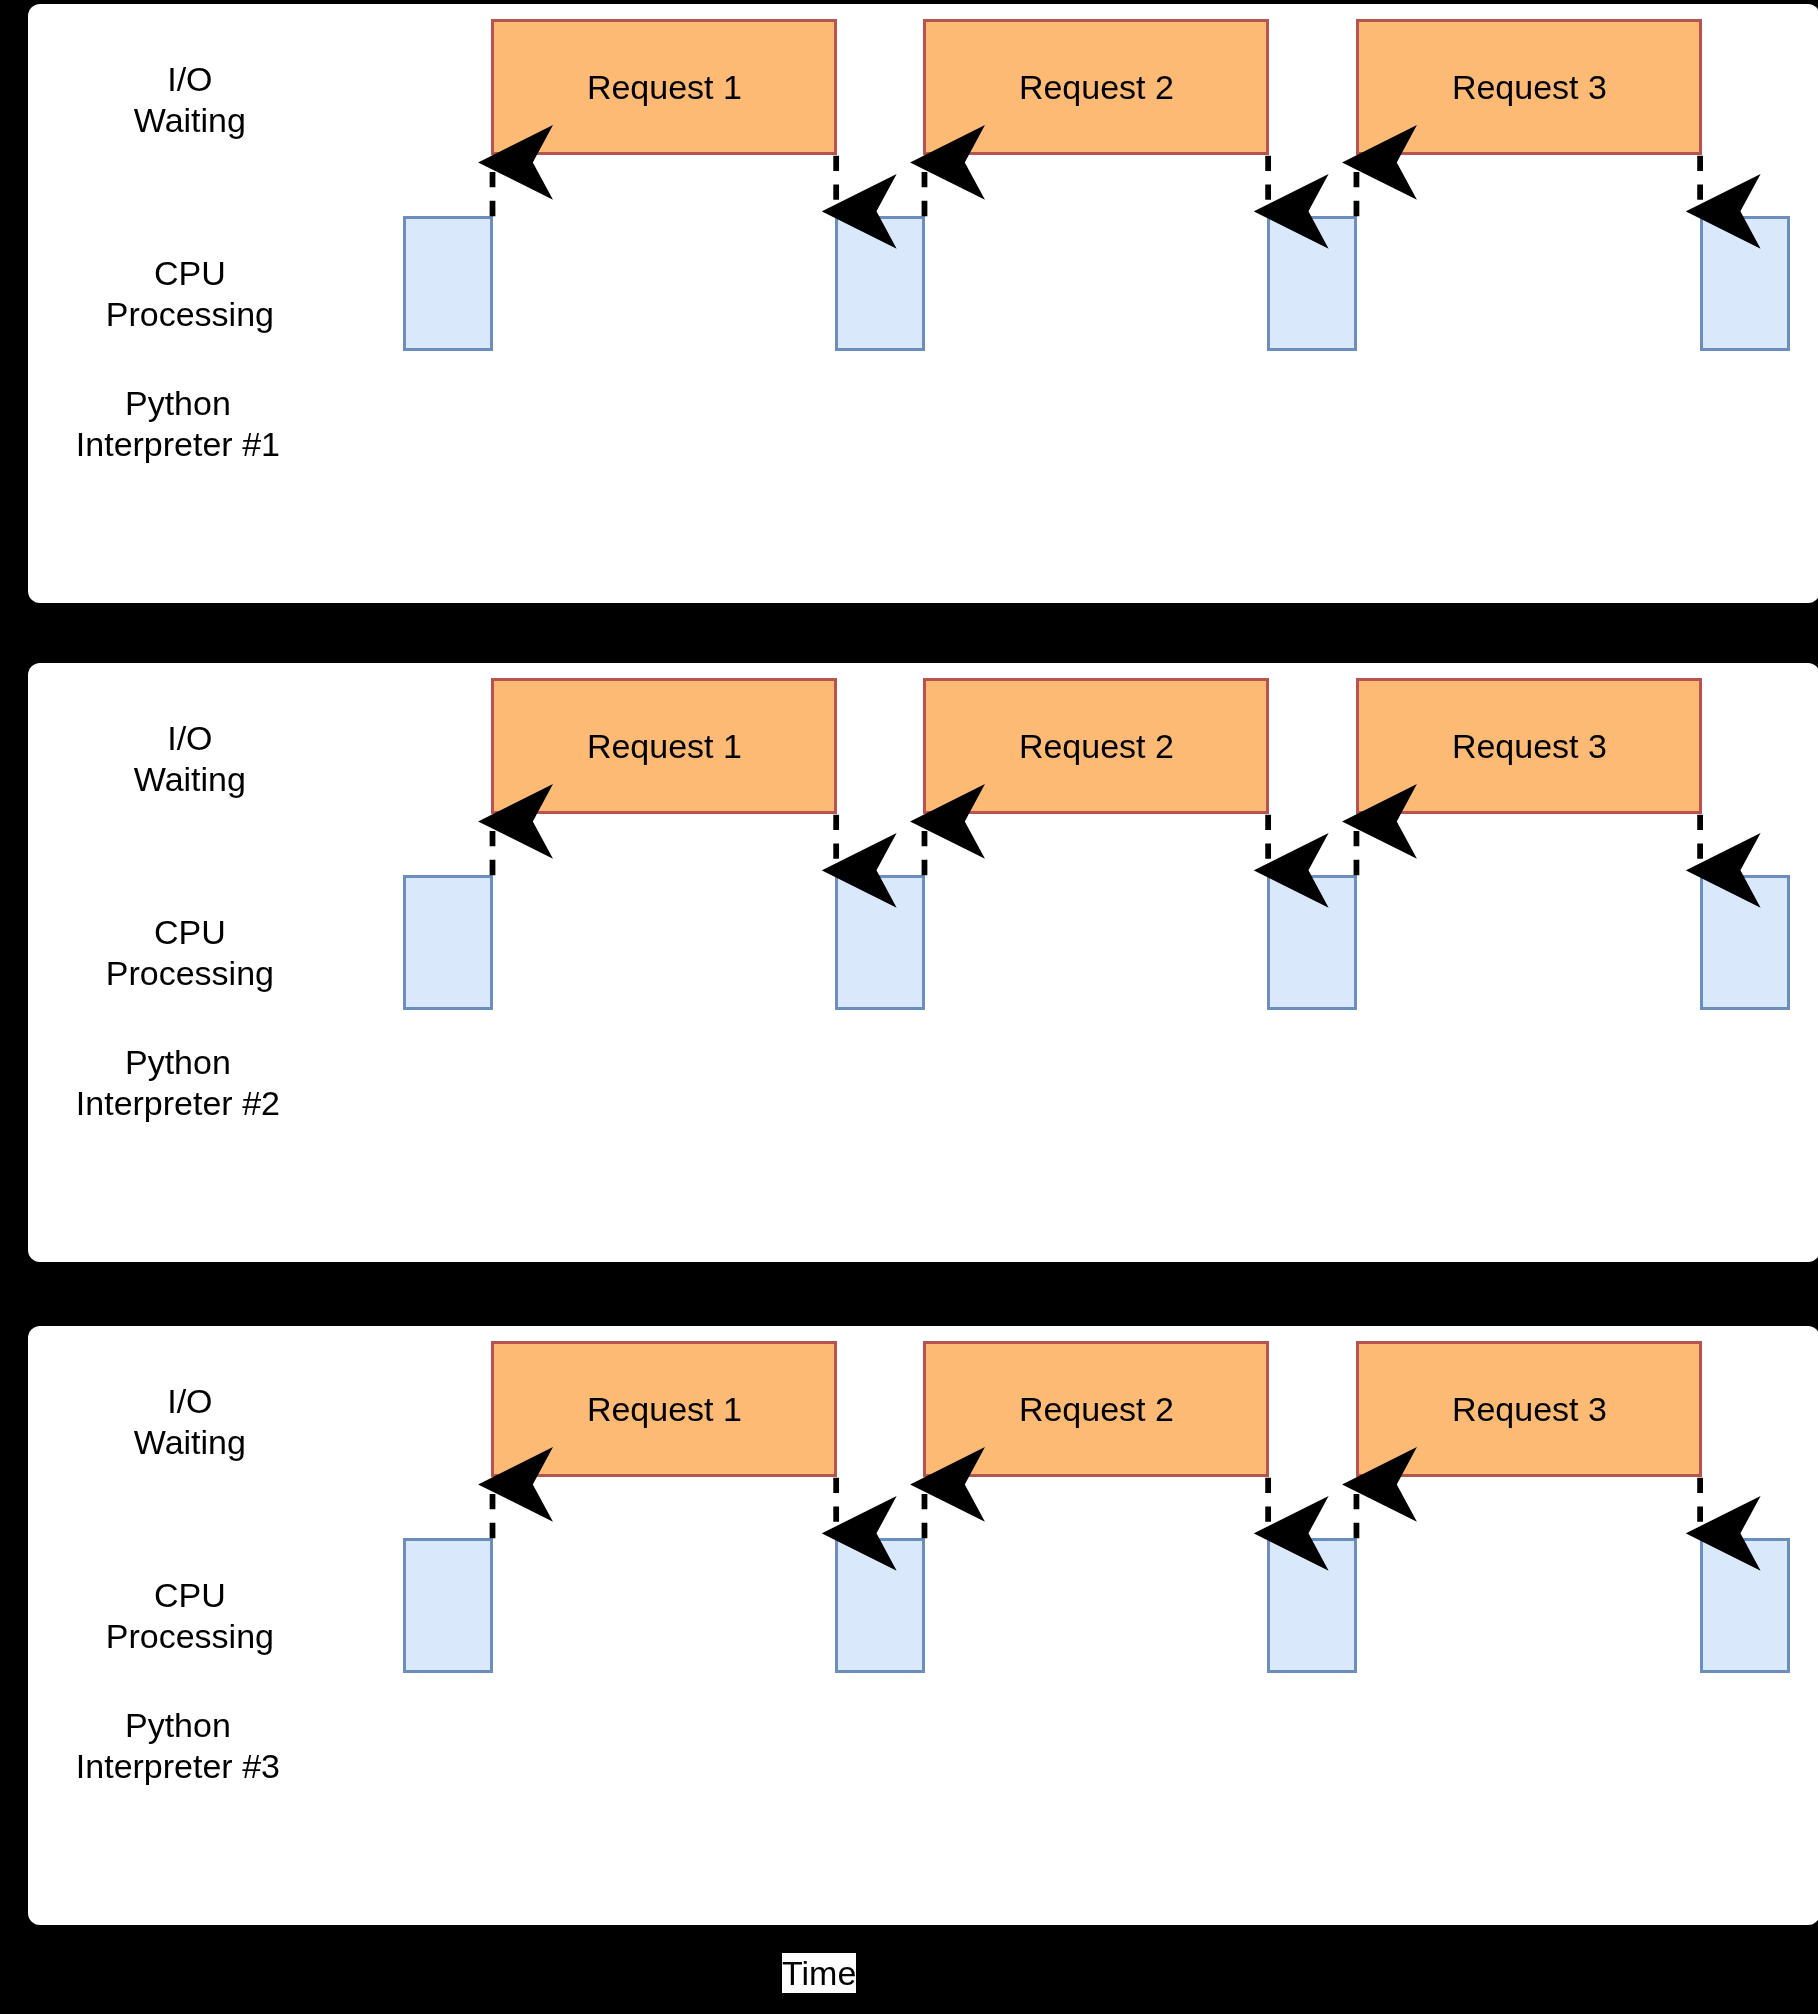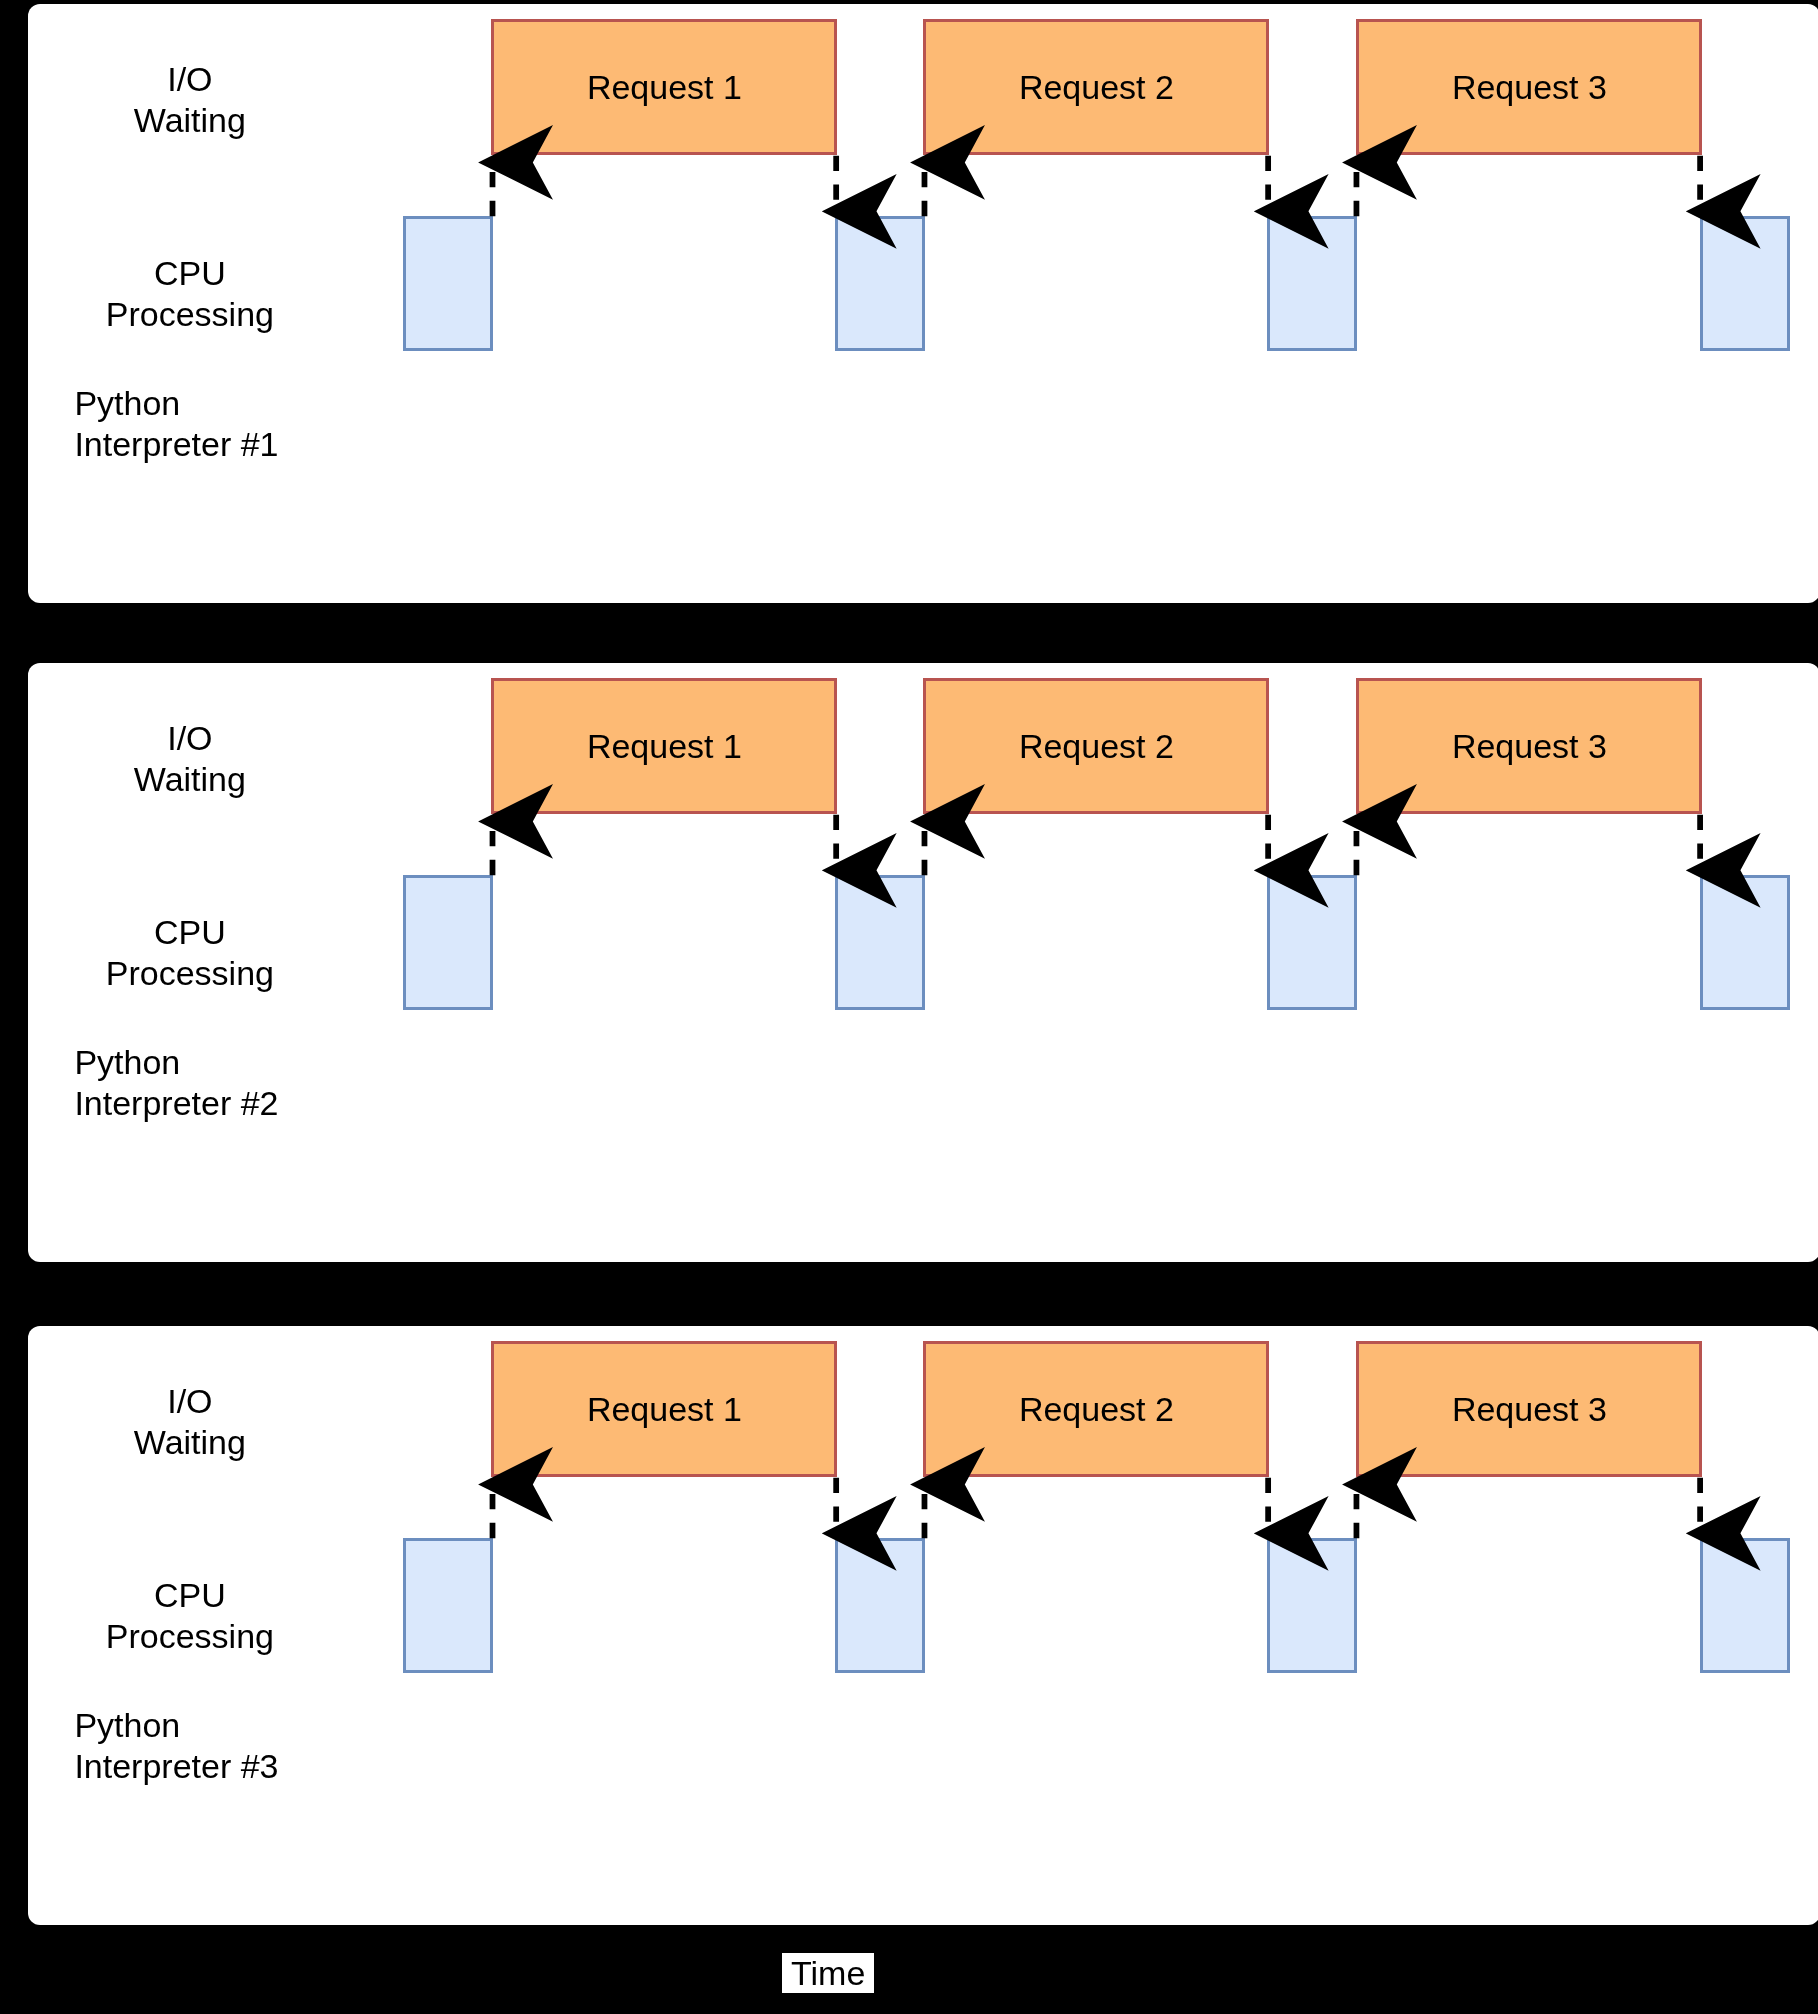--- a/index.html
+++ b/index.html
@@ -29,21 +29,21 @@
     line-height: 41px;
     text-align: center;
     white-space: pre-line;
     font-family: "Liberation Sans", sans-serif;
   }
   .interp-label {
     position: absolute;
     color: #000000;
     font-size: 34px;
     line-height: 41px;
-    text-align: left;
+    text-align: center;
     white-space: pre-line;
     font-family: "Liberation Sans", sans-serif;
   }
   .io-box {
     position: absolute;
     background: #fdba74;
     border: 3.8px solid #b85450;
     box-sizing: border-box;
     display: flex;
     align-items: center;
@@ -62,21 +62,21 @@
     position: absolute;
     overflow: visible;
     pointer-events: none;
   }
   .time-label {
     position: absolute;
     background: #ffffff;
     color: #000000;
     font-size: 34px;
     line-height: 38px;
-    padding: 1px 9px;
+    padding: 1px 0;
     font-family: "Liberation Sans", sans-serif;
     white-space: nowrap;
     text-align: center;
   }
 </style>
 </head>
 <body>
 
 <div id="stage">
 

